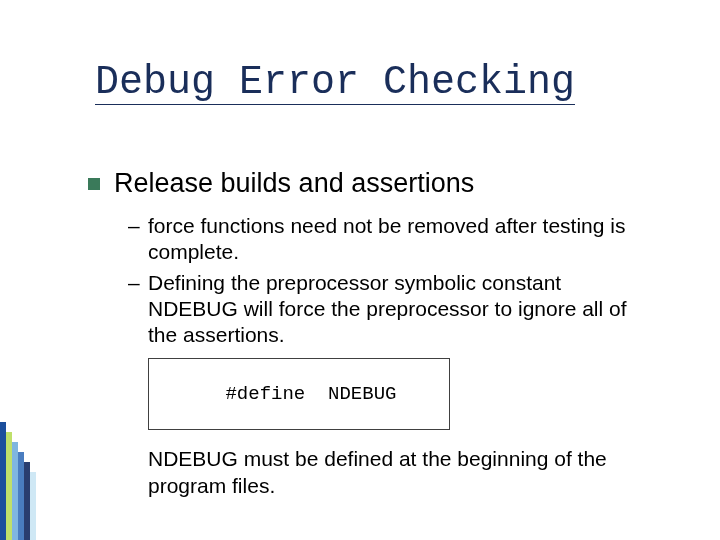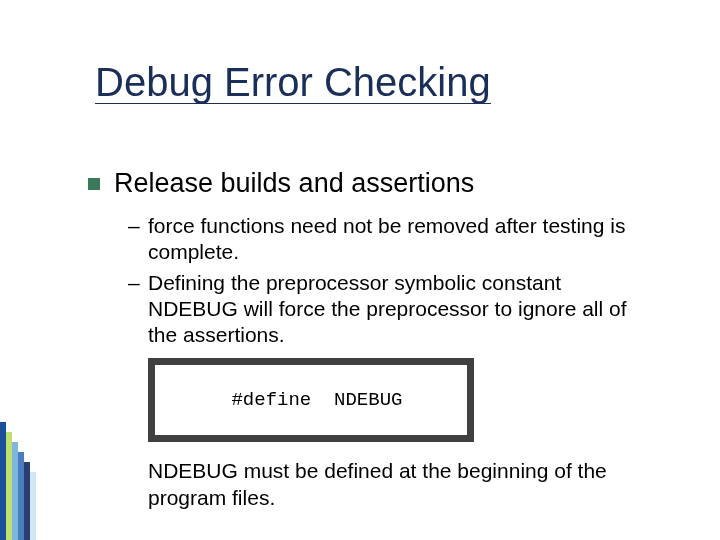--- a/index.html
+++ b/index.html
@@ -17,21 +17,21 @@
     position: absolute;
     left: 0;
     top: 0;
     width: 720px;
     height: 540px;
   }
   .title {
     position: absolute;
     left: 95px;
     top: 60px;
-    font-family: Liberation Sans, sans-serif;
+    font-family: Liberation Mono, monospace;
     font-size: 40px;
     color: #1a2e5a;
     font-weight: 400;
   }
   .title .underline {
     display: inline-block;
     border-bottom: 1px solid #1a2e5a;
     padding-bottom: 0px;
     line-height: 1.05;
   }
@@ -73,23 +73,23 @@
     width: 18px;
     margin-right: 2px;
   }
   .lvl2 .txt {
     flex: 1 1 auto;
   }
   .codebox {
     margin-left: 60px;
     margin-top: 10px;
     margin-bottom: 16px;
-    border: 7px solid #404040;
+    border: 1px solid #404040;
     width: 280px;
-    padding: 2px 24px 2px 8px;
+    padding: 2px 12px 2px 8px;
     font-family: "Courier New", Courier, monospace;
     font-size: 19px;
     white-space: pre;
   }
   .note {
     margin-left: 60px;
     width: 500px;
     font-size: 21px;
     line-height: 1.25;
   }

